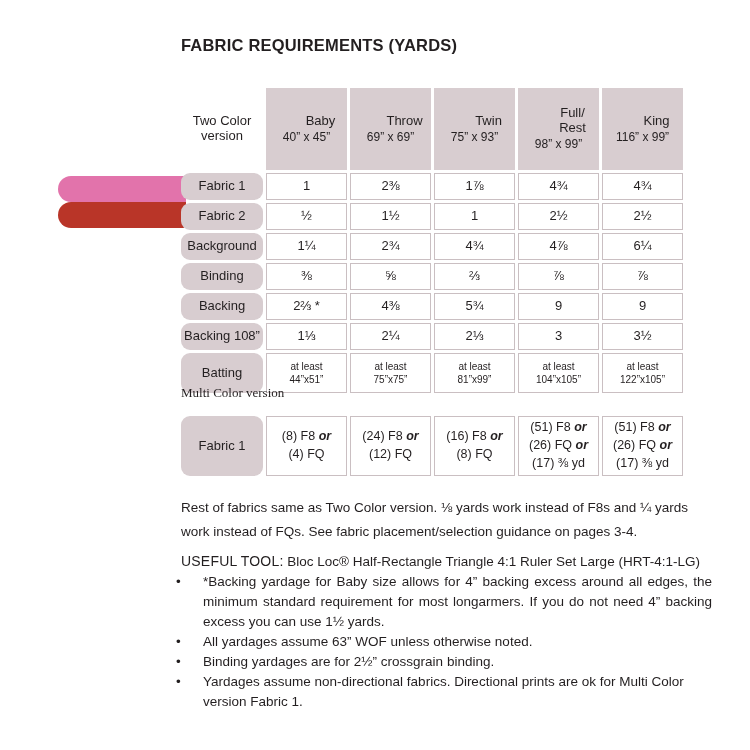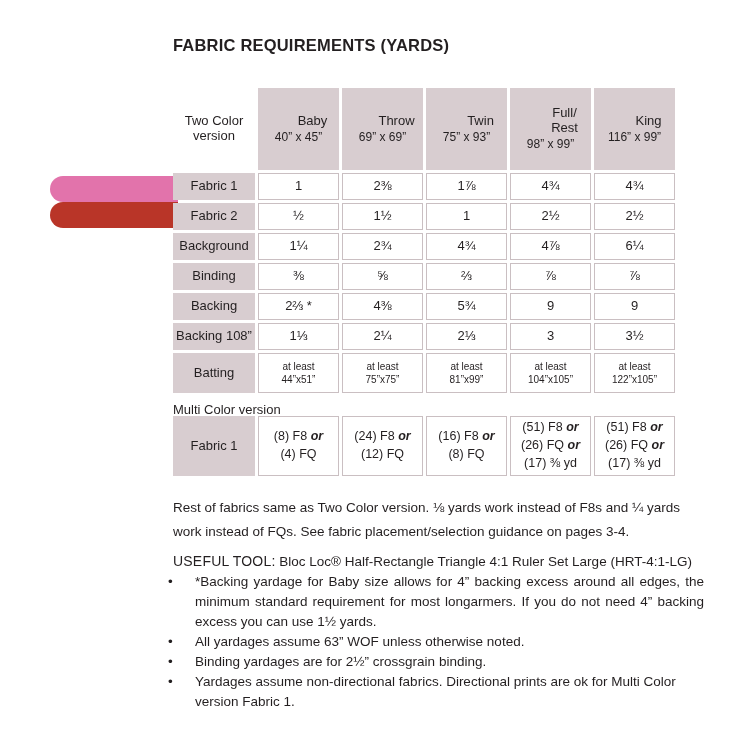--- a/index.html
+++ b/index.html
@@ -1,19 +1,20 @@
 <!DOCTYPE html>
 <html><head>
 <meta charset="utf-8">
 <style>
   html,body { margin:0; padding:0; background:#ffffff; }
   .page {
     position:relative; width:620px; height:750px; background:#fff;
     font-family:"Liberation Sans","DejaVu Sans",sans-serif;
     color:var(--text,#231f20);
+    margin-left:8px;
     -webkit-font-smoothing:antialiased;
   }
   .pill { position:absolute; left:50px; width:128px; height:26px; border-radius:14px 0 0 14px; }
   .pill-1 { top:176px; background:var(--fabric1_swatch,#e273ab); }
   .pill-2 { top:202px; background:var(--fabric2_swatch,#b93528); }
 
   .title {
     position:absolute; left:173px; top:36px; margin:0;
     font-size:16.5px; font-weight:bold; letter-spacing:.2px;
   }
@@ -24,27 +25,27 @@
   .tbl-multi{ top:416px; grid-template-columns:82px 81px 81px 81px 81px 81px;
               grid-template-rows:60px; }
 
   .cell { display:flex; align-items:center; justify-content:center; text-align:center;
           font-size:13px; line-height:1.15; }
   .corner { background:#fff; }
   .corner span { display:block; width:70px; }
   .colhead { background:var(--label_bg,#d8cdd0); flex-direction:column; }
   .colhead .cname { font-size:13px; white-space:pre-line;padding-left:28px; }
   .colhead .csize { font-size:12px; margin-top:2px; }
-  .rowlabel { background:var(--label_bg,#d8cdd0); }
+  .rowlabel { background:var(--label_bg,#d8cdd0);border-radius:9px; }
   .val { background:#fff; border:1px solid var(--cell_border,#cabfc2); }
   .batting-cell { flex-direction:column; font-size:10px; line-height:1.35; }
   .multi-cell { flex-direction:column; font-size:12.5px; line-height:1.42; }
   .multi-cell b { font-style:italic; }
 
-  .multi-caption { position:absolute; left:173px; top:402px; font-size:13px; }
+  .multi-caption { position:absolute; left:173px; top:385px; font-size:13px;font-family:Liberation Serif, serif; }
 
   .notes-par { position:absolute; left:173px; top:482px; width:530px;
                font-size:13.5px; line-height:24px; }
   .tool-line { position:absolute; left:173px; top:539px; width:560px; font-size:13.5px; }
   .tool-line .tool-label { font-weight:normal; font-size:14px; letter-spacing:.2px; }
 
   .bullets { position:absolute; left:168px; top:572px; width:536px; margin:0; padding:0;
              list-style:none; font-size:13.5px; line-height:20px; }
   .bullets li { display:flex; margin:0; }
   .bullets .marker { width:27px; flex:0 0 27px; }

